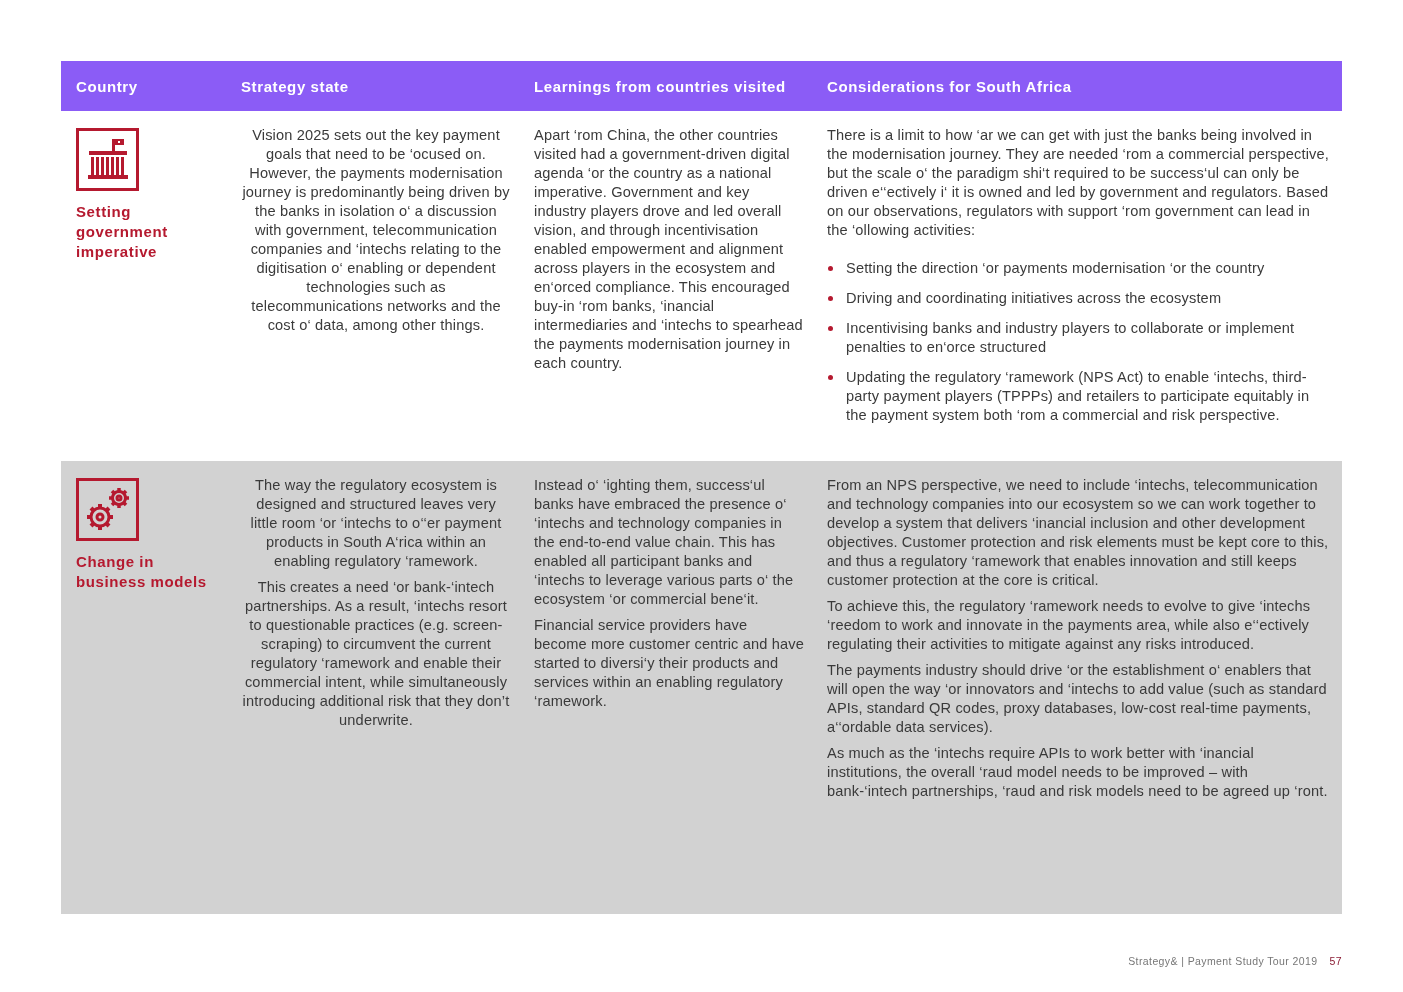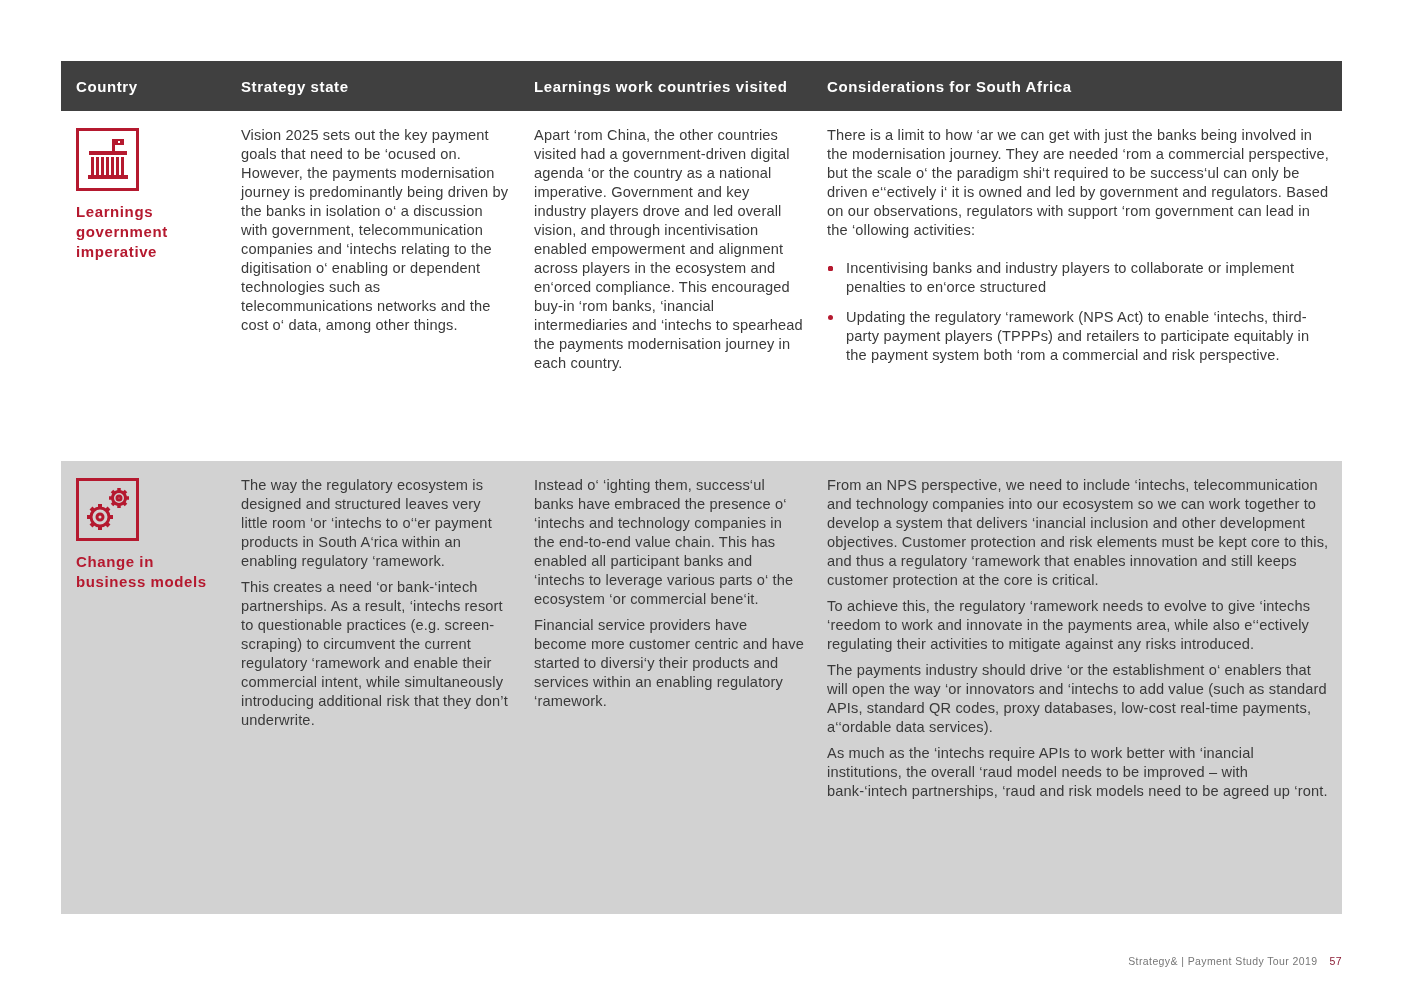--- a/index.html
+++ b/index.html
@@ -1,27 +1,27 @@
 <!DOCTYPE html>
 <html><head>
   <meta charset="utf-8">
   <style>
     html, body { margin: 0; padding: 0; background: #ffffff; }
     body { width: 1403px; height: 992px; position: relative; overflow: hidden;
            font-family: "Liberation Sans", sans-serif; color: #3a3a3a; }
     .table { position: absolute; left: 61px; top: 61px; width: 1281px; }
-    .header { height: 50px; background: #404040; position: relative; color: #ffffff;
+    .header { height: 50px; background: #8b5cf6; position: relative; color: #ffffff;
               font-weight: bold; font-size: 15px; letter-spacing: 0.6px; }
     .header span { position: absolute; top: 17px; white-space: nowrap; }
     .row { position: relative; }
     .row1 { height: 350px; background: #ffffff; }
     .row2 { height: 453px; background: #d2d2d2; }
     .cell { position: absolute; font-size: 14.6px; line-height: 19px; letter-spacing: 0.15px; }
     .c1 { left: 15px; width: 150px; }
-    .c2 { left: 180px; width: 270px; }
+    .c2 { left: 180px; width: 270px; text-align: center; }
     .c3 { left: 473px; width: 270px; }
     .c4 { left: 766px; width: 505px; }
     .row1 .cell { top: 15px; }
     .row2 .cell { top: 15px; }
     .icon-box { width: 63px; height: 63px; border: 3px solid #b5192f; box-sizing: border-box;
                 position: relative; margin-top: 2px; }
     .icon-box svg { position: absolute; left: 0; top: 0; }
     .label { color: #b5192f; font-weight: bold; font-size: 15px; line-height: 20px;
              letter-spacing: 0.6px; margin-top: 11px; }
     p { margin: 0; }
@@ -34,21 +34,21 @@
               letter-spacing: 0.4px; white-space: nowrap; }
     .footer .page { color: #8a1c34; margin-left: 12px; }
   </style>
 </head>
 <body>
 
 <div class="table">
   <div class="header">
     <span style="left:15px">Country</span>
     <span style="left:180px">Strategy state</span>
-    <span style="left:473px">Learnings work countries visited</span>
+    <span style="left:473px">Learnings from countries visited</span>
     <span style="left:766px">Considerations for South Africa</span>
   </div>
 
   <div class="row row1">
     <div class="cell c1">
       <div class="icon-box">
         <svg width="57" height="57" viewBox="0 0 57 57">
           <g fill="#b5192f">
             <rect x="33" y="8" width="3" height="12"></rect>
             <rect x="36" y="8" width="9" height="6"></rect>
@@ -59,36 +59,36 @@
             <rect x="22" y="26" width="3" height="18"></rect>
             <rect x="27" y="26" width="3" height="18"></rect>
             <rect x="32" y="26" width="3" height="18"></rect>
             <rect x="37" y="26" width="3" height="18"></rect>
             <rect x="42" y="26" width="3" height="18"></rect>
             <rect x="9" y="44" width="40" height="4"></rect>
           </g>
         </svg>
       </div>
       <div class="label">
-        <div>Learnings</div>
+        <div>Setting</div>
         <div>government</div>
         <div>imperative</div>
       </div>
     </div>
     <div class="cell c2">
       <p class="para">Vision 2025 sets out the key payment goals that need to be ‘ocused on. However, the payments modernisation journey is predominantly being driven by the banks in isolation o‘ a discussion with government, telecommunication companies and ‘intechs relating to the digitisation o‘ enabling or dependent technologies such as telecommunications networks and the cost o‘ data, among other things.</p>
     </div>
     <div class="cell c3">
       <p class="para">Apart ‘rom China, the other countries visited had a government-driven digital agenda ‘or the country as a national imperative. Government and key industry players drove and led overall vision, and through incentivisation enabled empowerment and alignment across players in the ecosystem and en‘orced compliance. This encouraged buy-in ‘rom banks, ‘inancial intermediaries and ‘intechs to spearhead the payments modernisation journey in each country.</p>
     </div>
     <div class="cell c4">
       <p class="para">There is a limit to how ‘ar we can get with just the banks being involved in the modernisation journey. They are needed ‘rom a commercial perspective, but the scale o‘ the paradigm shi‘t required to be success‘ul can only be driven e‘‘ectively i‘ it is owned and led by government and regulators. Based on our observations, regulators with support ‘rom government can lead in the ‘ollowing activities:</p>
       <ul class="bullets">
-        <li><span class="dot"></span></li>
-        <li><span class="dot"></span></li>
+        <li><span class="dot"></span><span>Setting the direction ‘or payments modernisation ‘or the country</span></li>
+        <li><span class="dot"></span><span>Driving and coordinating initiatives across the ecosystem</span></li>
         <li><span class="dot"></span><span>Incentivising banks and industry players to collaborate or implement penalties to en‘orce structured</span></li>
         <li><span class="dot"></span><span>Updating the regulatory ‘ramework (NPS Act) to enable ‘intechs, third-party payment players (TPPPs) and retailers to participate equitably in the payment system both ‘rom a commercial and risk perspective.</span></li>
       </ul>
     </div>
   </div>
 
   <div class="row row2">
     <div class="cell c1">
       <div class="icon-box">
         <svg width="57" height="57" viewBox="0 0 57 57">

